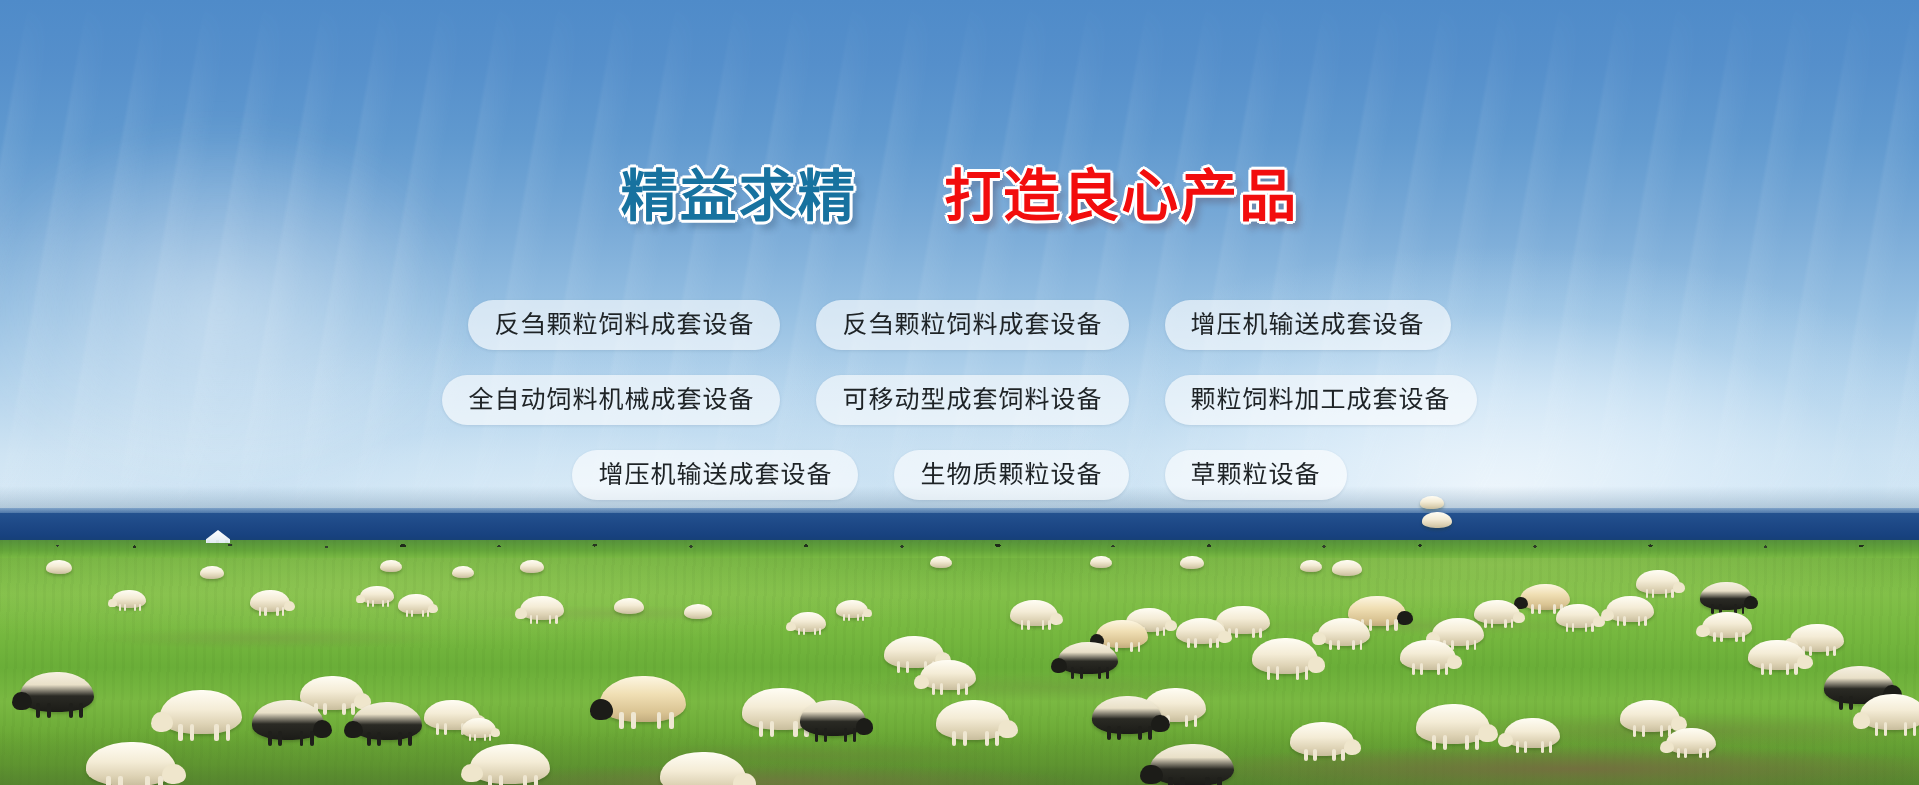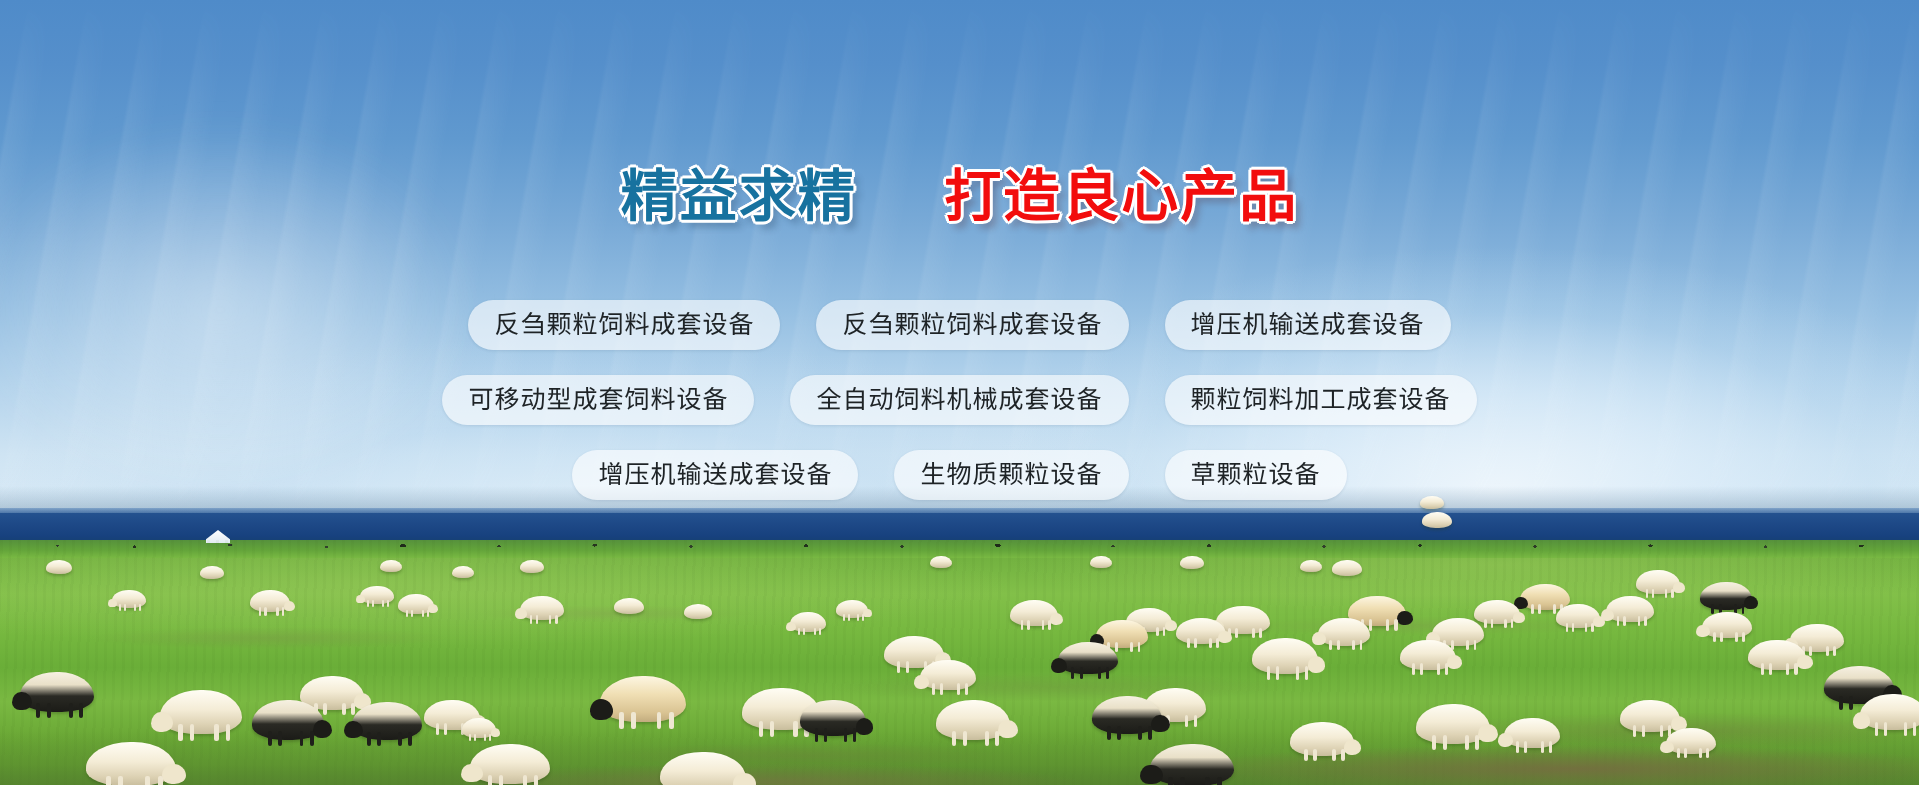--- a/index.html
+++ b/index.html
@@ -704,22 +704,22 @@
     <span class="part2">打造良心产品</span>
   </div>
 
   <div class="pill-rows" id="pill-rows">
       <div class="pill-row">
         <span class="pill">反刍颗粒饲料成套设备</span>
         <span class="pill">反刍颗粒饲料成套设备</span>
         <span class="pill">增压机输送成套设备</span>
       </div>
       <div class="pill-row">
+        <span class="pill">全自动饲料机械成套设备</span>
         <span class="pill">可移动型成套饲料设备</span>
-        <span class="pill">全自动饲料机械成套设备</span>
         <span class="pill">颗粒饲料加工成套设备</span>
       </div>
       <div class="pill-row">
         <span class="pill">增压机输送成套设备</span>
         <span class="pill">生物质颗粒设备</span>
         <span class="pill">草颗粒设备</span>
       </div>
     </div>
 
 

